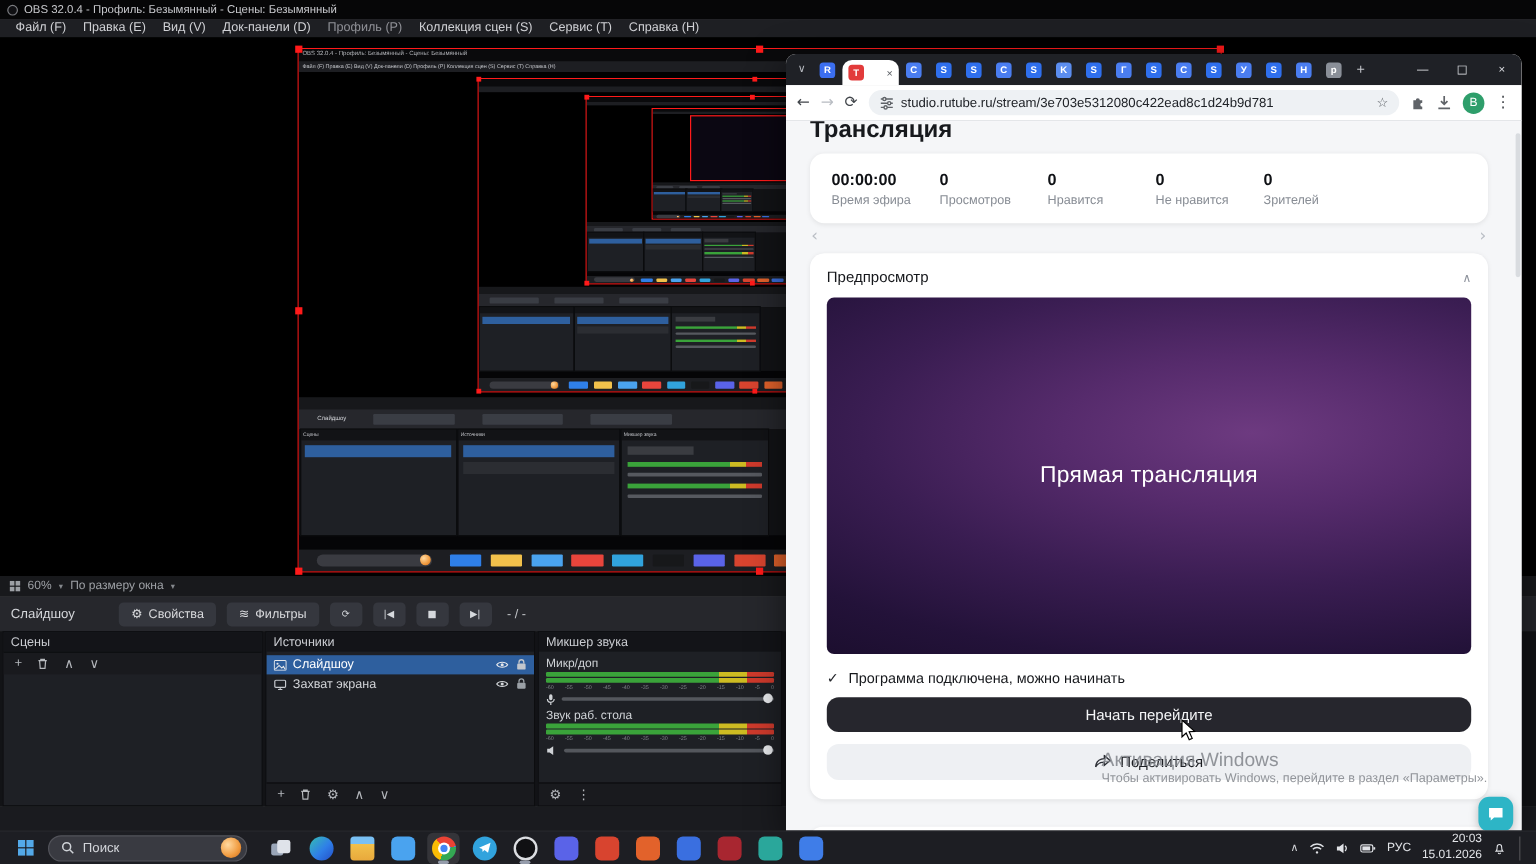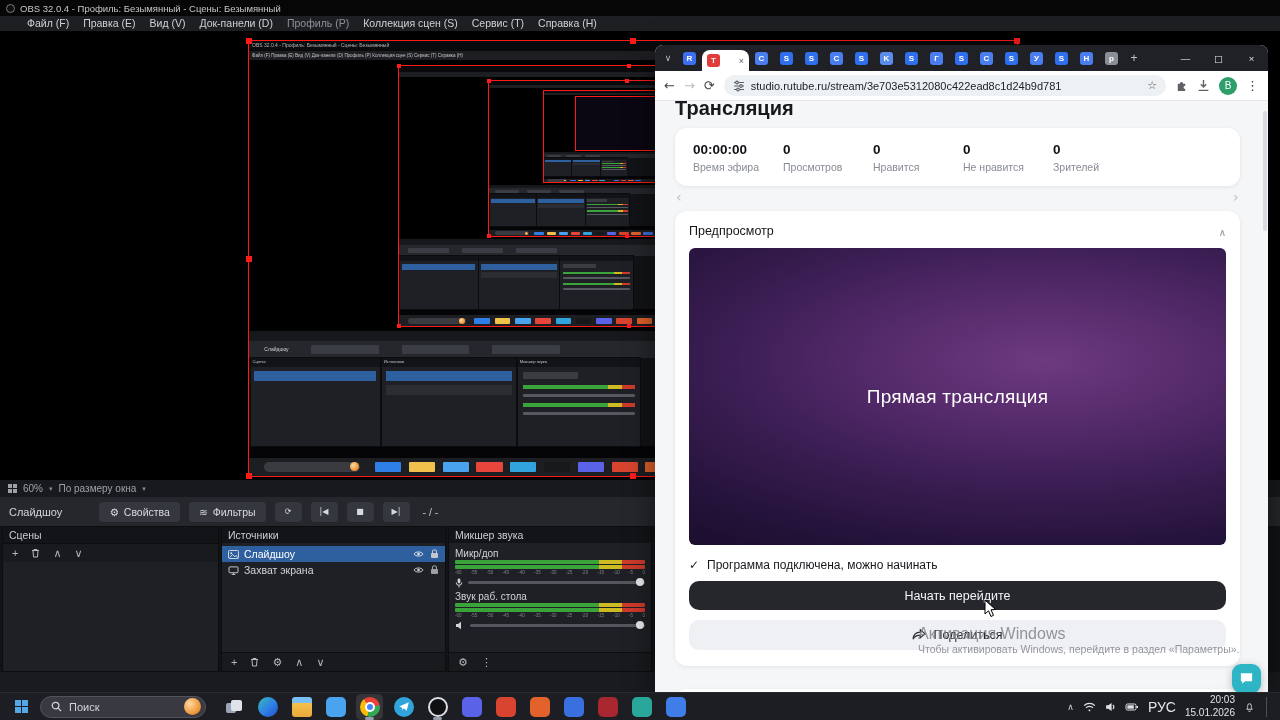--- a/index.html
+++ b/index.html
@@ -7,21 +7,21 @@
   #screen{position:relative;width:1280px;height:720px;overflow:hidden;
     font-family:"Liberation Sans","DejaVu Sans",sans-serif;background:#000;cursor:default}
   .glyph{font-family:"DejaVu Sans",sans-serif}
 
   
   #obs{position:absolute;inset:0 0 28px 0;background:#404040;z-index:1}
   .obs-titlebar{position:absolute;left:0;top:0;right:0;height:16px;background:#060607;
     display:flex;align-items:center;gap:5px;padding-left:6px}
   .obs-logo{width:9px;height:9px;border-radius:50%;background:#101013;border:1.5px solid #7b7c80}
   .obs-title{font-size:9.5px;color:#c7c8cc;white-space:nowrap}
-  .obs-menubar{position:absolute;left:0;top:16px;right:0;height:17px;background:#1e1f23;display:flex;padding-left:20px}
+  .obs-menubar{position:absolute;left:0;top:16px;right:0;height:17px;background:#1e1f23;display:flex;padding-left:6px}
   .menu-item{font-size:10.5px;line-height:15px;color:#d0d1d5;padding:0 7px;white-space:nowrap}
   .obs-menubar .menu-item:nth-child(5){color:#909197}
   .obs-canvas{position:absolute;left:0;top:31px;right:0;height:449px;background:#000}
 
   .preview-box{position:absolute;left:248px;top:9px;width:770px;height:437px;border:1px solid #ff1a1a}
   #mini-root{position:absolute;inset:0;overflow:hidden}
   .pvh{position:absolute;width:6px;height:6px;background:#ff1a1a;z-index:6}
   .pvh.tl{left:-3px;top:-3px}.pvh.tm{left:calc(50% - 3px);top:-3px}.pvh.tr{right:-3px;top:-3px}
   .pvh.ml{left:-3px;top:calc(50% - 3px)}.pvh.mr{right:-3px;top:calc(50% - 3px)}
   .pvh.bl{left:-3px;bottom:-3px}.pvh.bm{left:calc(50% - 3px);bottom:-3px}.pvh.br{right:-3px;bottom:-3px}
@@ -171,21 +171,21 @@
   .ic-edge{border-radius:50%;background:linear-gradient(135deg,#35bdb2,#2f7fe8 55%,#234fc7)}
   .ic-folder{border-radius:3px;background:linear-gradient(180deg,#79c0f4 0 30%,#f2c14b 30%,#e8a93c 100%)}
   .chrome-outer{width:20px;height:20px;border-radius:50%;position:relative;
     background:conic-gradient(from -40deg,#ea4335 0 33%,#4285f4 33% 34%,#34a853 34% 66%,#fbbc05 66% 100%)}
   .chrome-outer::before{content:'';position:absolute;left:5px;top:5px;width:10px;height:10px;border-radius:50%;background:#fff}
   .chrome-outer::after{content:'';position:absolute;left:7px;top:7px;width:6px;height:6px;border-radius:50%;background:#4285f4}
   .ic-tg{width:20px;height:20px;border-radius:50%;background:#31a3dd;display:flex;align-items:center;justify-content:center}
   .ic-obs{width:20px;height:20px;border-radius:50%;background:#101013;border:2px solid #dcdee2}
   .tb-tray{margin-left:auto;display:flex;align-items:center;gap:9px;padding-right:2px}
   .tray-chev{font-size:9px;color:#d4d6da}
-  .tray-lang{font-size:14px;color:#e2e4e8}
+  .tray-lang{font-size:10px;color:#e2e4e8}
   .tray-time{font-size:10px;color:#e2e4e8;text-align:right;line-height:1.25}
   .show-desktop{width:4px;height:20px;border-left:1px solid rgba(255,255,255,.22);margin-left:2px}
 </style>
 </head>
 <body>
 
 <div id="screen">
 
   <div id="obs">
     <div class="obs-titlebar">

